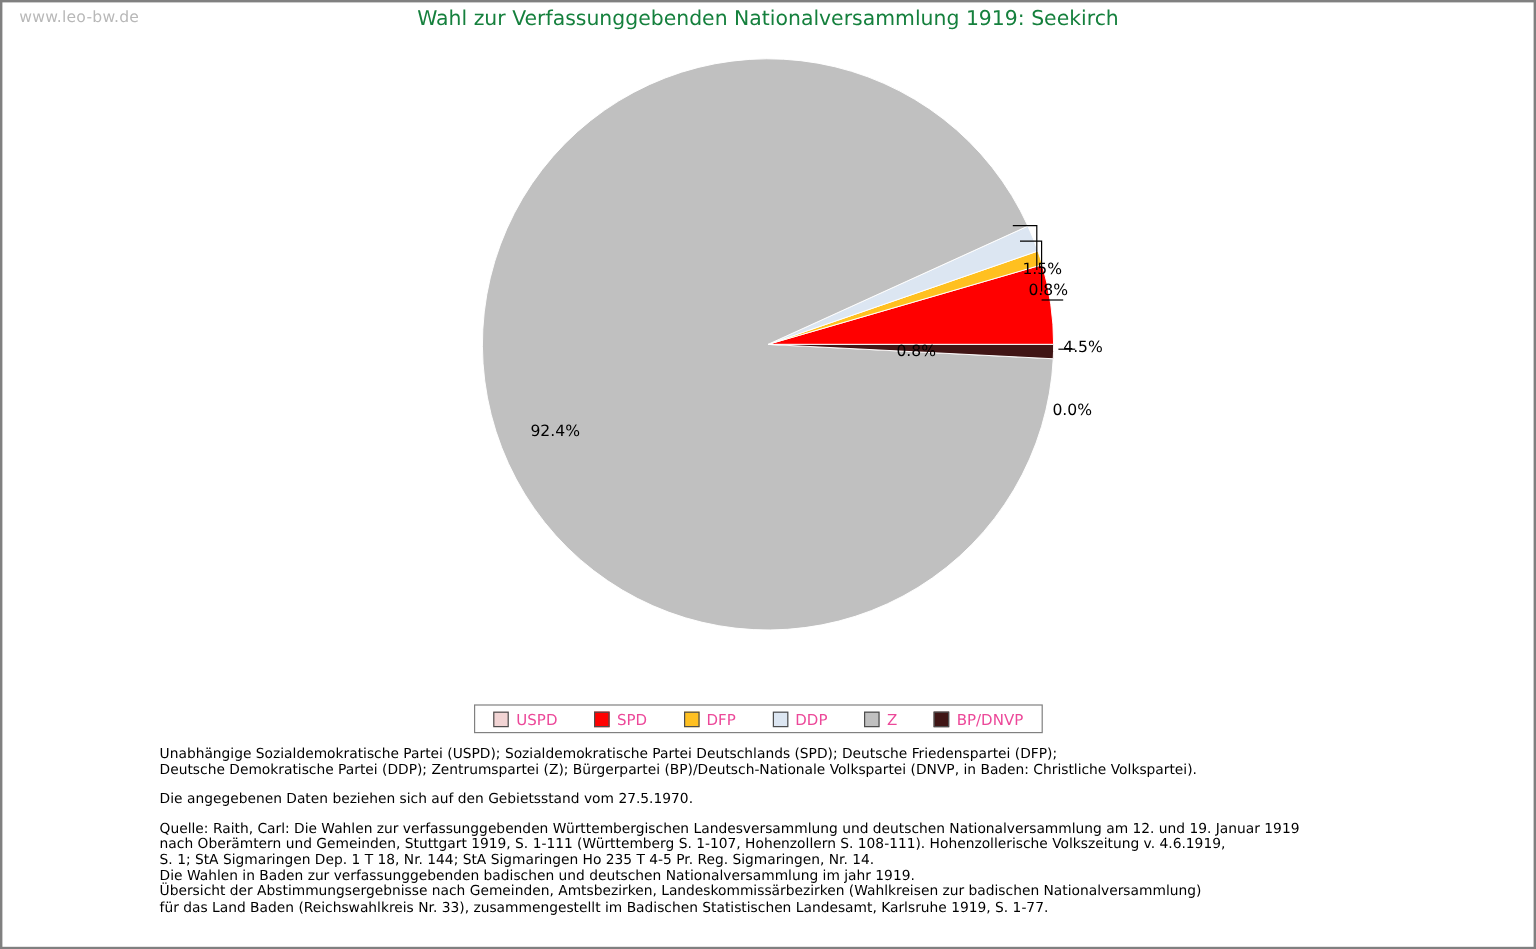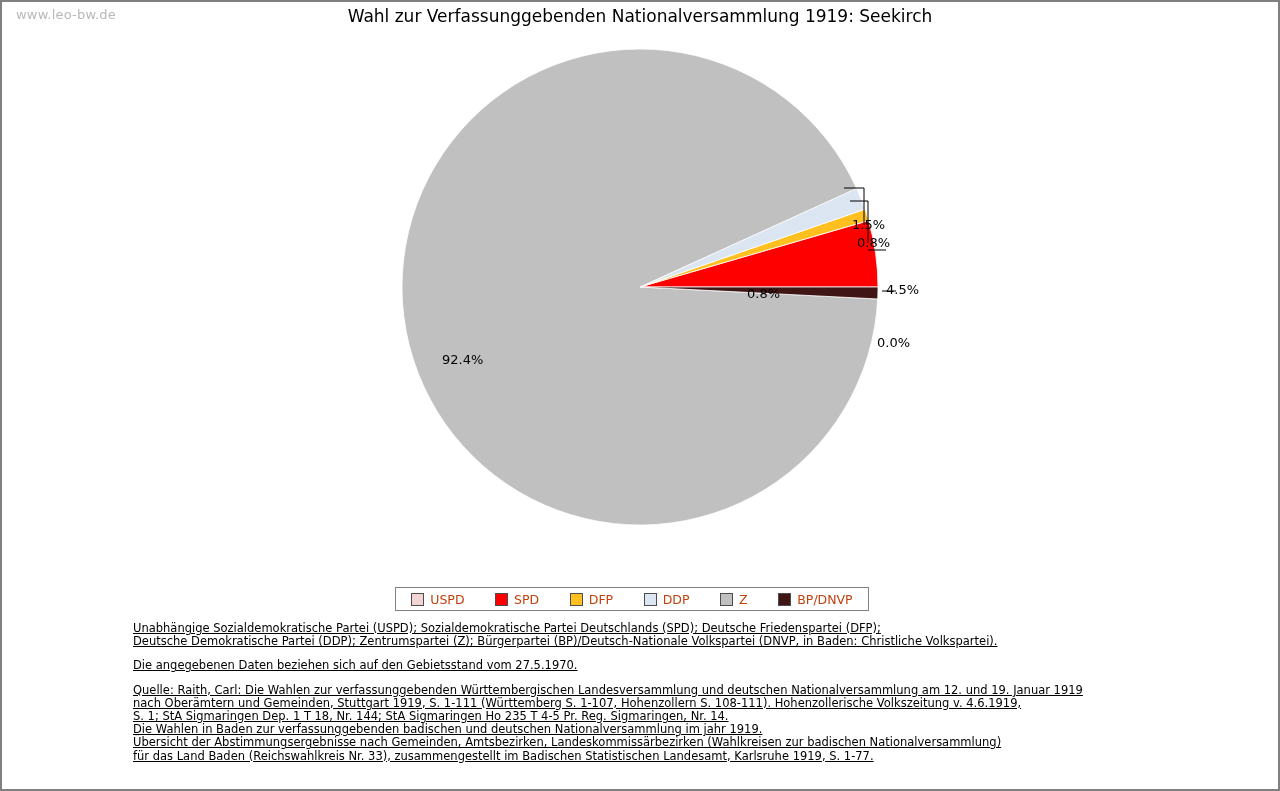--- a/index.html
+++ b/index.html
@@ -29,21 +29,21 @@
     color: #b8b8b8;
     letter-spacing: 0.2px;
   }
   #chart-title {
     position: absolute;
     left: 0;
     top: 4px;
     width: 1276px;
     text-align: center;
     font-size: 17px;
-    color: #000000;
+    color: #15803d;
     font-family: "DejaVu Sans", sans-serif;
   }
   #pie-area {
     position: absolute;
     left: 0;
     top: 40px;
     width: 1276px;
     height: 530px;
   }
   #pie-svg {
@@ -68,21 +68,21 @@
     display: flex;
     align-items: center;
     justify-content: space-around;
     box-sizing: border-box;
   }
   .legend-item {
     display: flex;
     align-items: center;
     gap: 6px;
     font-size: 12.5px;
-    color: #c2410c;
+    color: #ec4899;
   }
   .legend-swatch {
     width: 13px;
     height: 13px;
     border: 1px solid #4d4d4d;
     box-sizing: border-box;
     display: inline-block;
   }
   #footnotes {
     position: absolute;
@@ -94,21 +94,20 @@
     color: #000000;
   }
   .fn-block {
     margin-bottom: 11px;
   }
   .fn-block:last-child {
     margin-bottom: 0;
   }
   .fn-line {
     white-space: pre;
-    text-decoration: underline;
   }
 </style>
 </head>
 <body>
 
 <div id="page">
 
   <div id="watermark">www.leo-bw.de</div>
 
   <div id="chart-title">Wahl zur Verfassunggebenden Nationalversammlung 1919: Seekirch</div>

